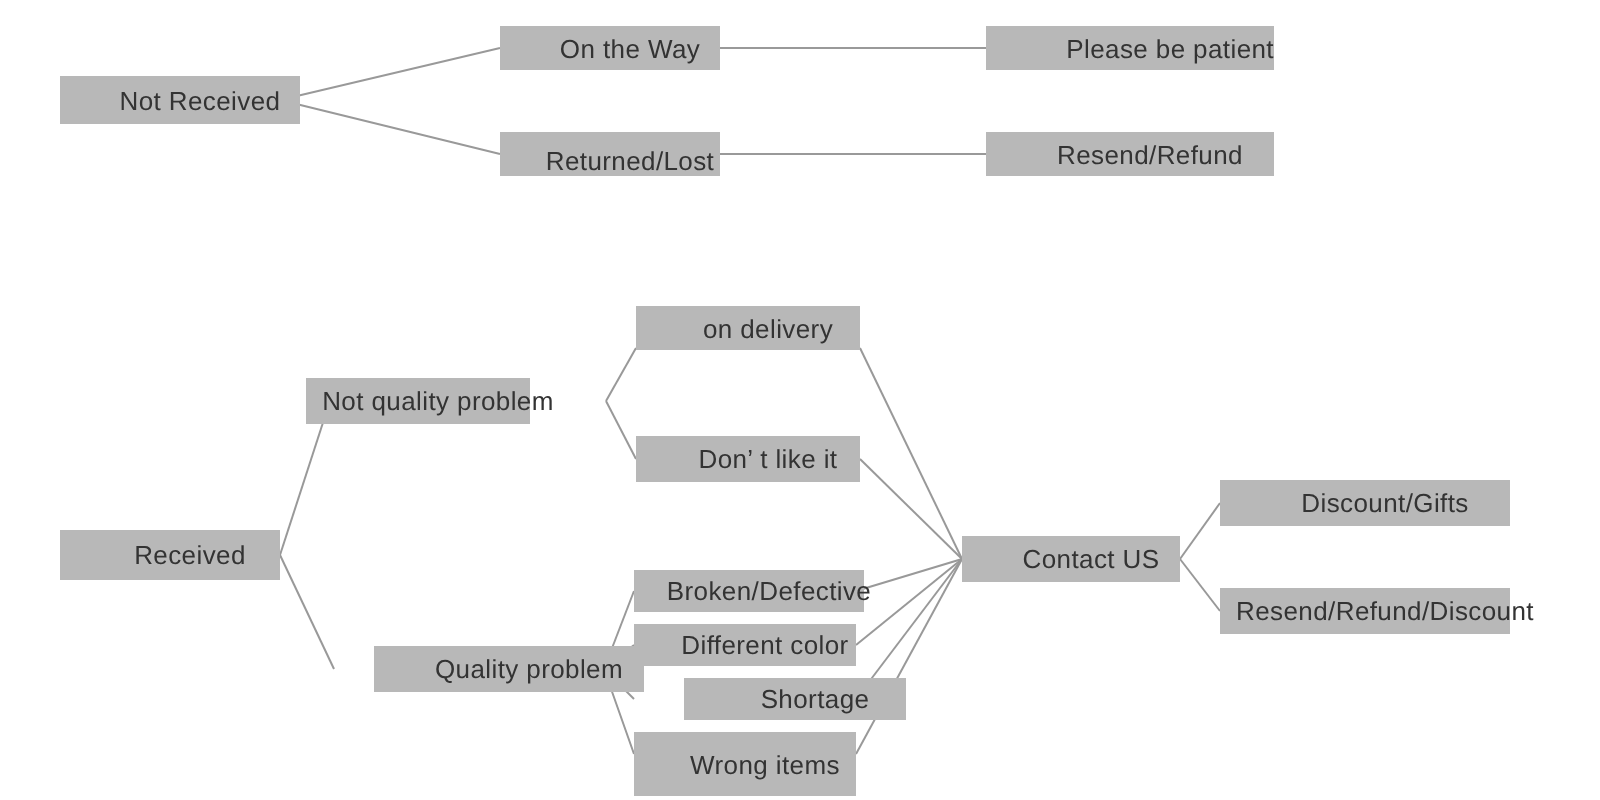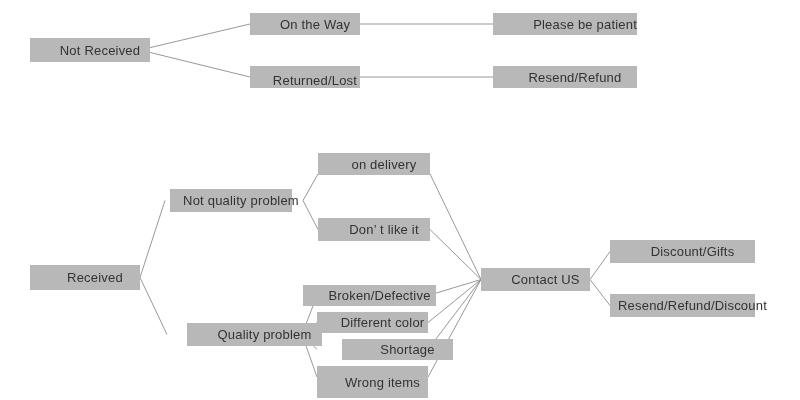--- a/index.html
+++ b/index.html
@@ -78,33 +78,33 @@
       </div>
       <div class="node" style="left: 493px; top: 13px; width: 144px; height: 22px; justify-content: flex-end;">
         <span>Please be patient</span>
       </div>
       <div class="node" style="left: 493px; top: 66px; width: 144px; height: 22px; justify-content: center;">
         <span>Resend/Refund</span>
       </div>
       <div class="node" style="left: 30px; top: 265px; width: 110px; height: 25px;">
         <span>Received</span>
       </div>
-      <div class="node" style="left: 170px; top: 189px; width: 122px; height: 23px;">
+      <div class="node" style="left: 153px; top: 189px; width: 112px; height: 23px;">
         <span>Not quality problem</span>
       </div>
       <div class="node" style="left: 167px; top: 323px; width: 135px; height: 23px; margin-left: 20px;">
         <span>Quality problem</span>
       </div>
       <div class="node" style="left: 318px; top: 153px; width: 112px; height: 22px;">
         <span>on delivery</span>
       </div>
       <div class="node" style="left: 318px; top: 218px; width: 112px; height: 23px;">
         <span>Don’ t like it</span>
       </div>
-      <div class="node" style="left: 303px; top: 285px; width: 133px; height: 21px;">
+      <div class="node" style="left: 317px; top: 285px; width: 115px; height: 21px;">
         <span>Broken/Defective</span>
       </div>
       <div class="node" style="left: 317px; top: 312px; width: 111px; height: 21px;">
         <span>Different color</span>
       </div>
       <div class="node" style="left: 317px; top: 339px; width: 111px; height: 21px; margin-left: 25px;">
         <span>Shortage</span>
       </div>
       <div class="node" style="left: 317px; top: 366px; width: 111px; height: 32px;">
         <span>Wrong items</span>

